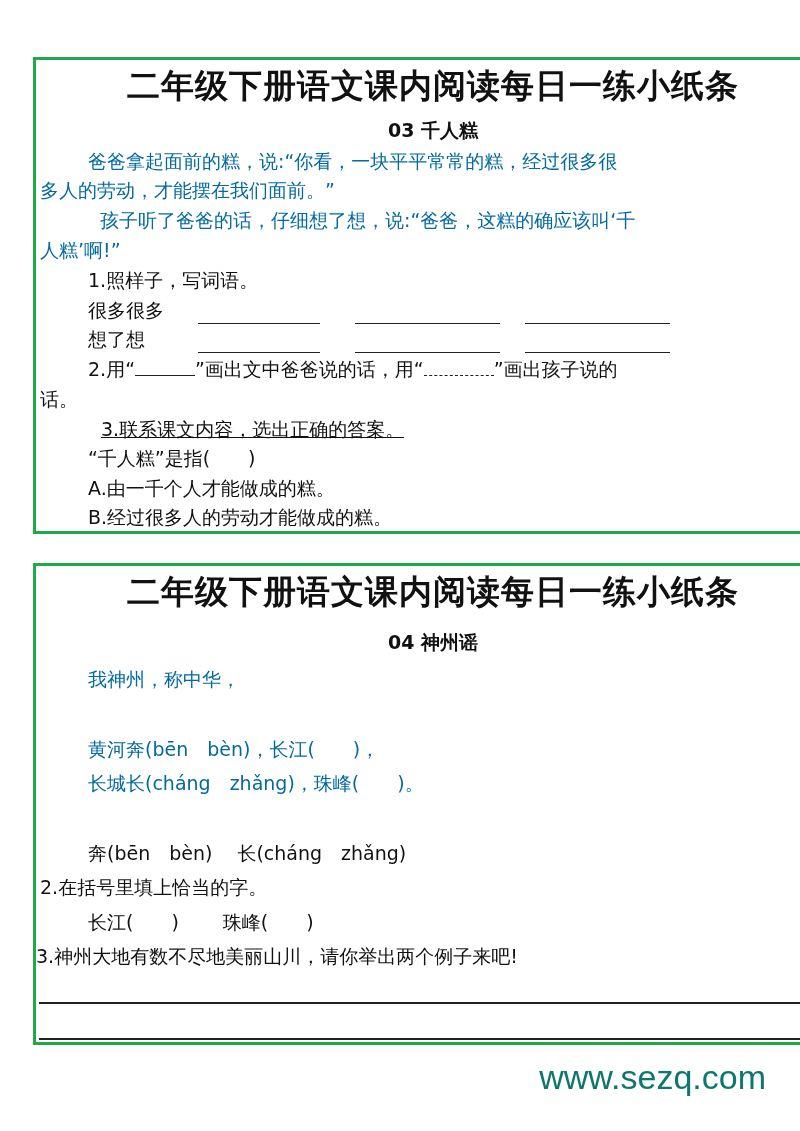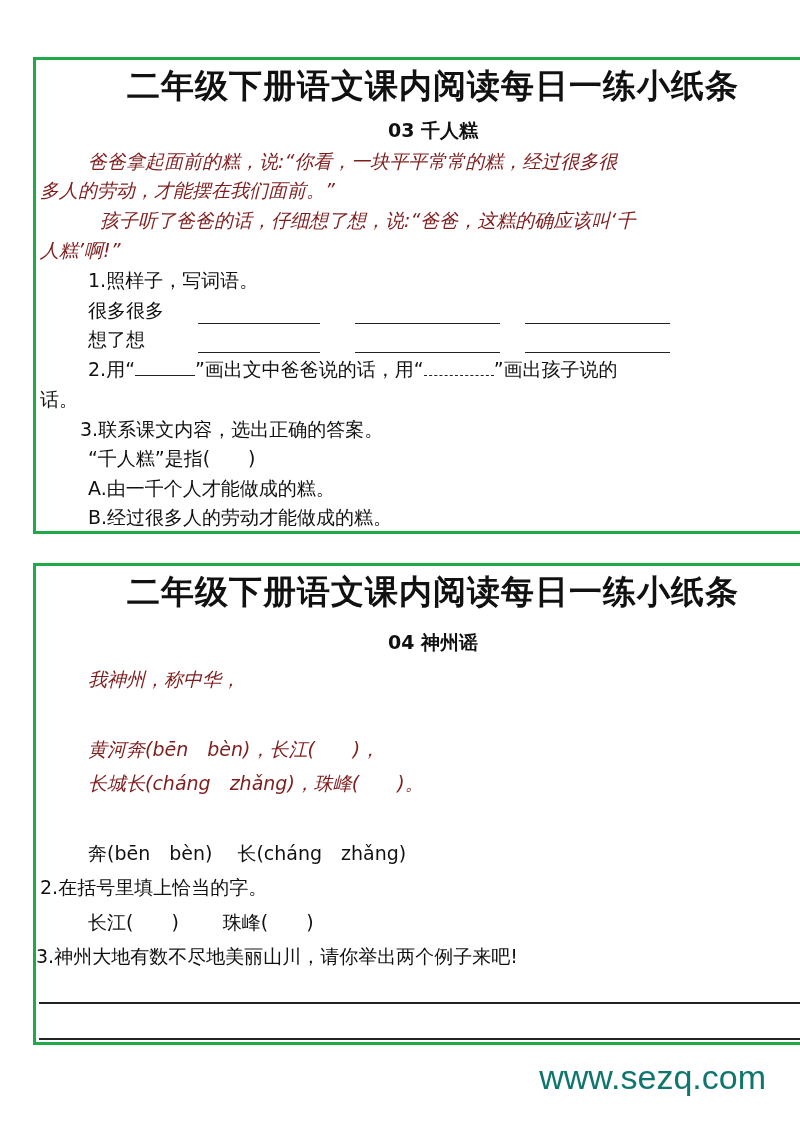--- a/index.html
+++ b/index.html
@@ -22,21 +22,21 @@
     }
     #card1 .card-title { top: 4px; }
     #card2 .card-title { top: 4px; }
     .lesson-title {
       position: absolute; left: 0; right: 0; text-align: center;
       font-size: 19px; font-weight: bold; color: #111;
     }
     .line {
       position: absolute; font-size: 19px; white-space: nowrap; line-height: 26px;
     }
-    .blue { color: #7f1d1d; font-style: italic; }
+    .blue { color: #0369a1; }
     .blank {
       position: absolute; height: 0; border-top: 1.5px solid #222;
     }
     .inline-blank {
       display: inline-block; width: 60px; border-bottom: 1.5px solid #222; height: 18px; vertical-align: baseline;
     }
     .inline-dashed {
       display: inline-block; width: 70px; border-bottom: 1.5px dashed #222; height: 18px; vertical-align: baseline;
     }
     .answer-line {
@@ -68,21 +68,21 @@
   <div class="line" style="left:52px; top:266px;">想了想</div>
   <div class="blank" style="left:162px; width:122px; top:292px;"></div>
   <div class="blank" style="left:319px; width:145px; top:292px;"></div>
   <div class="blank" style="left:489px; width:145px; top:292px;"></div>
 
   <div class="line" style="left:52px; top:296px;">
     <span>2.用“</span><span class="inline-blank"></span><span>”画出文中爸爸说的话，用“</span><span class="inline-dashed"></span><span>”画出孩子说的</span>
   </div>
   <div class="line" style="left:4px; top:326px;">话。</div>
 
-  <div class="line" style="left:44px; top:356px;">3.联系课文内容，选出正确的答案。</div>
+  <div class="line" style="left:65px; top:356px;text-decoration:underline;">3.联系课文内容，选出正确的答案。</div>
   <div class="line" style="left:52px; top:385px;">“千人糕”是指(　　)</div>
   <div class="line" style="left:52px; top:415px;">A.由一千个人才能做成的糕。</div>
   <div class="line" style="left:52px; top:444px;">B.经过很多人的劳动才能做成的糕。</div>
 </div>
 
 <div class="card" id="card2">
   <div class="card-title">二年级下册语文课内阅读每日一练小纸条</div>
   <div class="lesson-title" style="top:64px;">04 神州谣</div>
 
   <div class="line blue" style="left:52px; top:100px;">我神州，称中华，</div>

